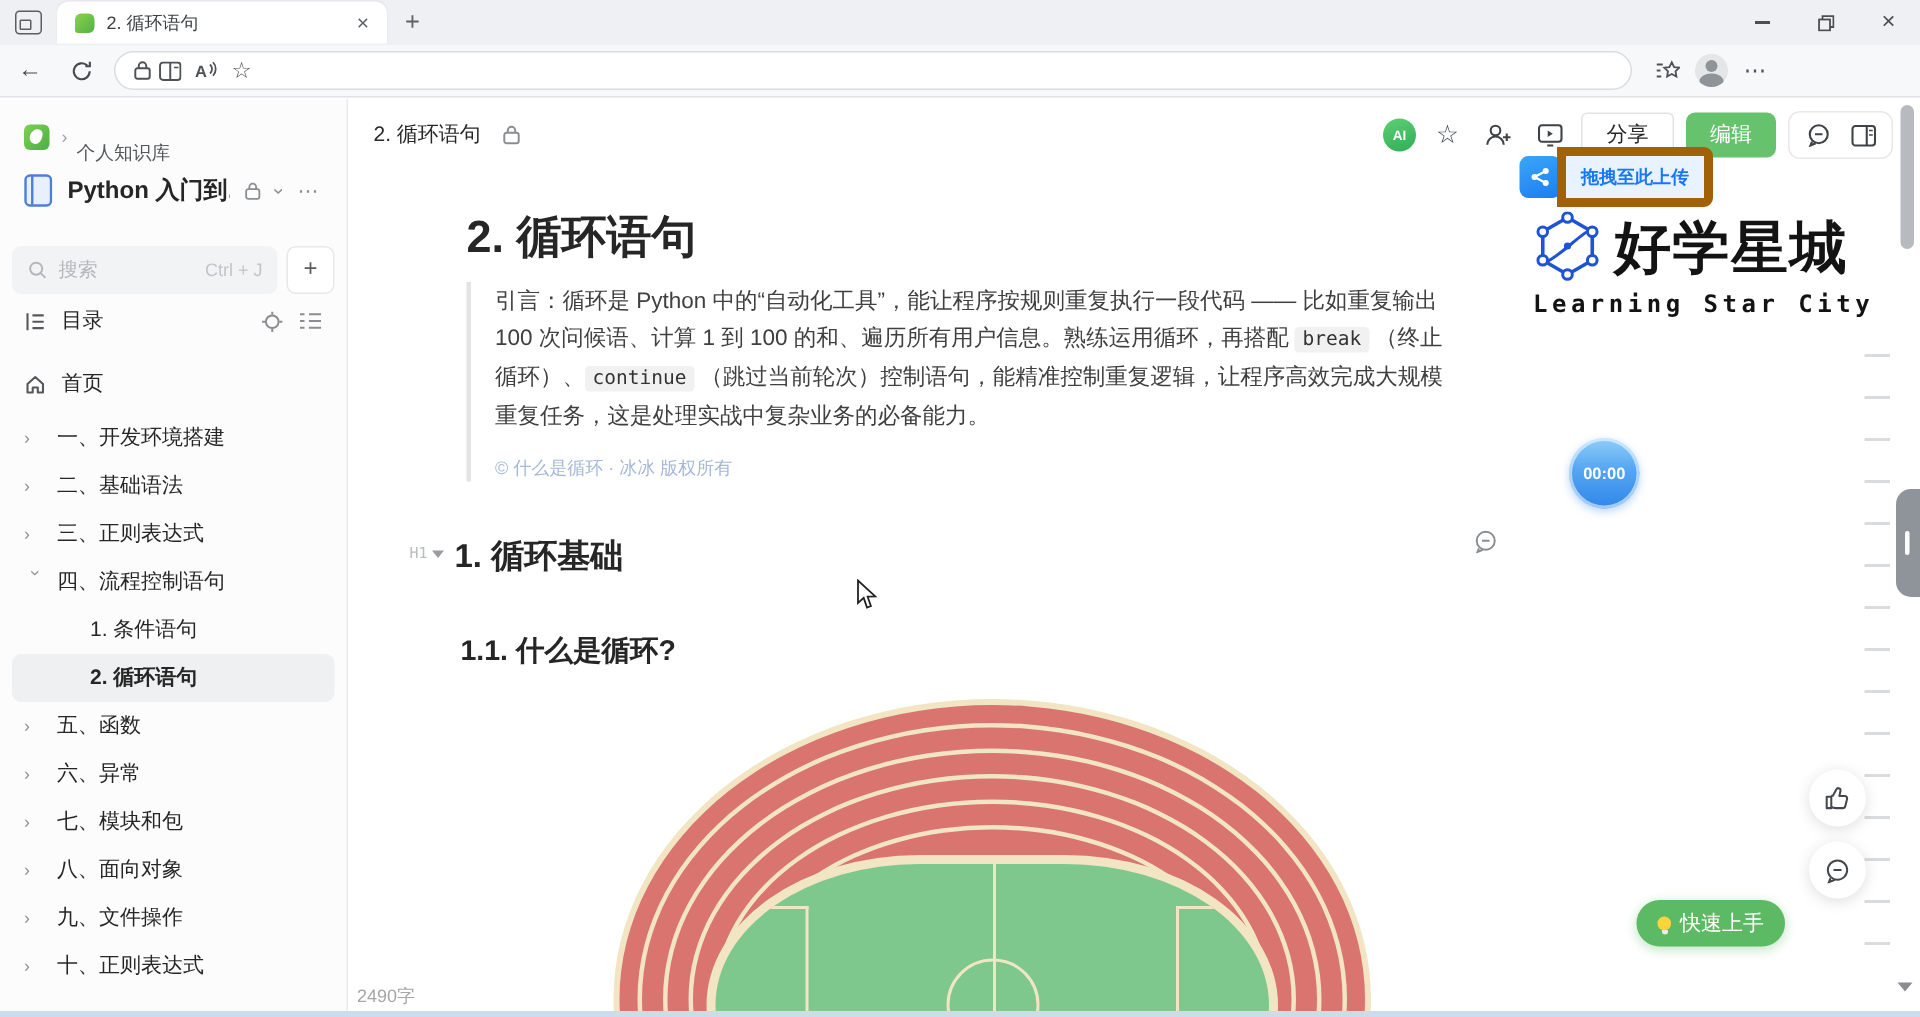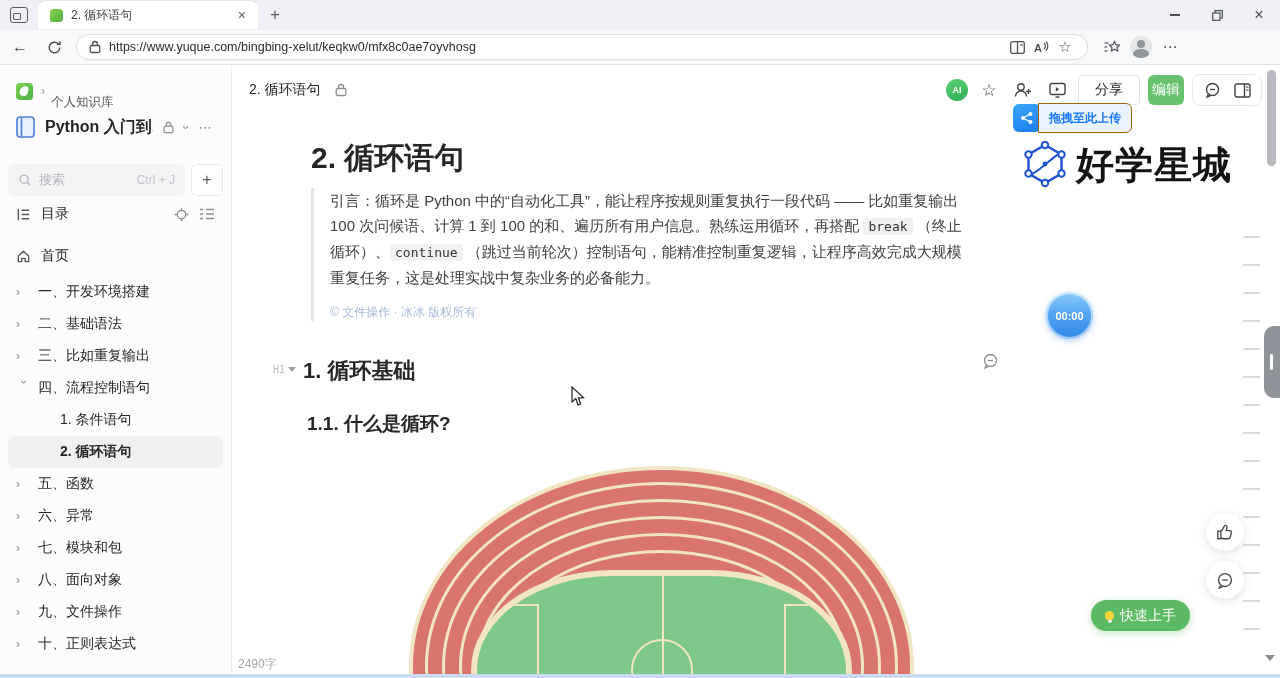--- a/index.html
+++ b/index.html
@@ -61,43 +61,43 @@
 
   
   .main { position:absolute; left:233px; top:0; width:1047px; height:608px; background:#fff; }
   .doc-header { position:absolute; left:0; top:0; width:100%; height:48px; display:flex; align-items:center; padding:0 16px; }
   .crumb { font-size:14px; color:#262626; }
   .crumb-lock { margin-left:14px; color:#8a8d92; display:flex; }
   .dh-right { position:absolute; right:18px; top:0; height:48px; display:flex; align-items:center; gap:8px; }
   .ai-badge { width:22px; height:22px; border-radius:50%; background:linear-gradient(160deg,#5ecf74,#2fae57); color:#fff; font-size:9px; font-weight:bold; display:flex; align-items:center; justify-content:center; }
   .dh-ic { width:26px; height:26px; display:flex; align-items:center; justify-content:center; color:#3f4347; font-size:17px; }
   .btn-share { height:30px; padding:0 16px; border:1px solid #e2e3e5; border-radius:4px; background:#fff; font-size:14px; color:#262626; display:flex; align-items:center; }
-  .btn-edit { height:30px; padding:0 4px; border-radius:6px; background:#66c26d; font-size:14px; color:#fff; display:flex; align-items:center; }
+  .btn-edit { height:30px; padding:0 16px; border-radius:6px; background:#66c26d; font-size:14px; color:#fff; display:flex; align-items:center; }
   .dh-group { height:32px; border:1px solid #e7e8ea; border-radius:8px; display:flex; align-items:center; padding:0 6px; gap:4px; background:#fff; }
 
   .upload-tip { position:absolute; left:780px; top:38px; display:flex; align-items:center; height:28px; z-index:5; }
   .upload-ic { width:28px; height:28px; border-radius:6px; background:linear-gradient(160deg,#3ba6f9,#1b7df0); display:flex; align-items:center; justify-content:center; flex:none; }
-  .upload-txt { height:30px; margin-left:-3px; background:#e9f3ff; border:1px solid #a16207; border-radius:0 6px 6px 0; display:flex; align-items:center; padding:0 10px; font-size:12px; font-weight:bold; color:#1677ff; }
+  .upload-txt { height:40px; margin-left:-3px; background:#e9f3ff; border:6px solid #a16207; border-radius:0 6px 6px 0; display:flex; align-items:center; padding:0 10px; font-size:12px; font-weight:bold; color:#1677ff; }
 
   .watermark { position:absolute; left:789px; top:74px; width:258px; }
   .wm-row { display:flex; align-items:flex-end; }
   .wm-title { font-size:38px; font-weight:900; color:#131313; letter-spacing:1px; margin-left:8px; white-space:nowrap; }
   .wm-sub { font-family:"DejaVu Sans Mono",monospace; font-size:16px; font-weight:bold; color:#131313; letter-spacing:3px; margin-top:2px; white-space:nowrap; }
 
   .doc-title { position:absolute; left:78px; top:72px; font-size:30px; font-weight:800; color:#262626; }
   .quote { position:absolute; left:78px; top:122px; width:662px; border-left:3px solid #e4e4e4; padding-left:16px; }
   .quote-text { font-size:15px; line-height:25px; color:#404040; }
   .icode { font-family:"DejaVu Sans Mono",monospace; font-size:13px; background:#f1f1f1; border-radius:3px; padding:1px 5px; color:#333; }
   .copyright { margin-top:14px; font-size:12px; color:#a5b8d7; }
 
   .h1-gutter { position:absolute; left:40px; top:298px; display:flex; align-items:center; color:#b9bcc0; }
   .h1-tag { font-family:"DejaVu Sans Mono",monospace; font-size:10px; }
   .caret-down { width:0; height:0; border-left:4px solid transparent; border-right:4px solid transparent; border-top:5px solid #9a9da1; margin-left:3px; }
   .sec1 { position:absolute; left:70px; top:290px; font-size:22px; font-weight:800; color:#262626; }
-  .sec11 { position:absolute; left:74px; top:345px; font-size:19px; font-weight:800; color:#262626; }
+  .sec11 { position:absolute; left:74px; top:355px; font-size:19px; font-weight:800; color:#262626; }
   .cmt-float { position:absolute; left:749px; top:287px; color:#8a8d92; }
 
   
   .cursor { position:absolute; left:338px; top:320px; z-index:30; }
 
   
   .stadium { position:absolute; left:176px; top:400px; width:505px; height:400px; }
   .trk { position:absolute; border-radius:50%; }
   .trk.outer { inset:0; background:#d9746e; border:4px solid #f1e5c3; }
   .ring { position:absolute; border:3px solid #f1e5c3; border-radius:50%; }
@@ -158,21 +158,20 @@
     <svg width="15" height="15" viewBox="0 0 15 15">
         <path d="M12.8 7.5a5.3 5.3 0 1 1-1.6-3.8" fill="none" stroke="#47494c" stroke-width="1.4"></path>
         <path d="M12.9 1.2 v3 h-3" fill="none" stroke="#47494c" stroke-width="1.4"></path>
       </svg>
   </div>
   <div class="urlbar">
     <svg width="12" height="14" viewBox="0 0 12 14">
         <rect x="1.2" y="5.5" width="9.6" height="7" rx="1.5" fill="none" stroke="#4e5156" stroke-width="1.3"></rect>
         <path d="M3.5 5.5 V4 a2.5 2.5 0 0 1 5 0 v1.5" fill="none" stroke="#4e5156" stroke-width="1.3"></path>
       </svg>
-    <div class="url-text">https://www.yuque.com/bingbing-xelut/keqkw0/mfx8c0ae7oyvhosg</div>
     <div class="urlicon">
       <svg width="15" height="13" viewBox="0 0 15 13">
           <rect x="0.7" y="0.7" width="13.6" height="11.6" rx="2" fill="none" stroke="#4e5156" stroke-width="1.3"></rect>
           <line x1="7.5" y1="0.7" x2="7.5" y2="12.3" stroke="#4e5156" stroke-width="1.3"></line>
           <line x1="10" y1="4" x2="13" y2="4" stroke="#4e5156" stroke-width="1.1"></line>
         </svg>
     </div>
     <div class="urlicon">
       <svg width="16" height="14" viewBox="0 0 16 14">
           <text x="1" y="11.5" font-size="11" font-weight="bold" fill="#4e5156" font-family="Liberation Sans,sans-serif">A</text>
@@ -256,21 +255,21 @@
       <div class="tree-row">
           <span class="tw">›</span>
           <span class="tree-label">一、开发环境搭建</span>
         </div>
       <div class="tree-row">
           <span class="tw">›</span>
           <span class="tree-label">二、基础语法</span>
         </div>
       <div class="tree-row">
           <span class="tw">›</span>
-          <span class="tree-label">三、比如重复输出</span>
+          <span class="tree-label">三、正则表达式</span>
         </div>
       <div class="tree-row">
           <span class="tw rot90">›</span>
           <span class="tree-label">四、流程控制语句</span>
         </div>
       <div class="tree-row child">
           <span class="tree-label">1. 条件语句</span>
         </div>
       <div class="tree-row child active">
           <span class="tree-label">2. 循环语句</span>
@@ -370,29 +369,30 @@
           <circle cx="23" cy="4" r="3.2" fill="#fff" stroke="#1d53d4" stroke-width="2"></circle>
           <circle cx="39.5" cy="13.5" r="3.2" fill="#fff" stroke="#1d53d4" stroke-width="2"></circle>
           <circle cx="39.5" cy="32.5" r="3.2" fill="#fff" stroke="#1d53d4" stroke-width="2"></circle>
           <circle cx="23" cy="42" r="3.2" fill="#fff" stroke="#1d53d4" stroke-width="2"></circle>
           <circle cx="6.5" cy="32.5" r="3.2" fill="#fff" stroke="#1d53d4" stroke-width="2"></circle>
           <circle cx="6.5" cy="13.5" r="3.2" fill="#fff" stroke="#1d53d4" stroke-width="2"></circle>
           <circle cx="23" cy="23" r="2.4" fill="#1d53d4"></circle>
         </svg>
         <span class="wm-title">好学星城</span>
       </div>
+      <div class="wm-sub">Learning Star City</div>
     </div>
 
     <h1 class="doc-title">2. 循环语句</h1>
 
     <div class="quote">
       <div class="quote-text">
         <span>引言：循环是 Python 中的“自动化工具”，能让程序按规则重复执行一段代码 —— 比如重复输出 100 次问候语、计算 1 到 100 的和、遍历所有用户信息。熟练运用循环，再搭配 </span><span class="icode">break</span><span> （终止循环）、</span><span class="icode">continue</span><span> （跳过当前轮次）控制语句，能精准控制重复逻辑，让程序高效完成大规模重复任务，这是处理实战中复杂业务的必备能力。</span>
       </div>
-      <div class="copyright">© 文件操作 · 冰冰 版权所有</div>
+      <div class="copyright">© 什么是循环 · 冰冰 版权所有</div>
     </div>
 
     <div class="h1-gutter">
       <span class="h1-tag">H1</span>
       <span class="caret-down"></span>
     </div>
     <h2 class="sec1">1. 循环基础</h2>
 
     <div class="cmt-float">
       <svg width="17" height="16" viewBox="0 0 17 16">

